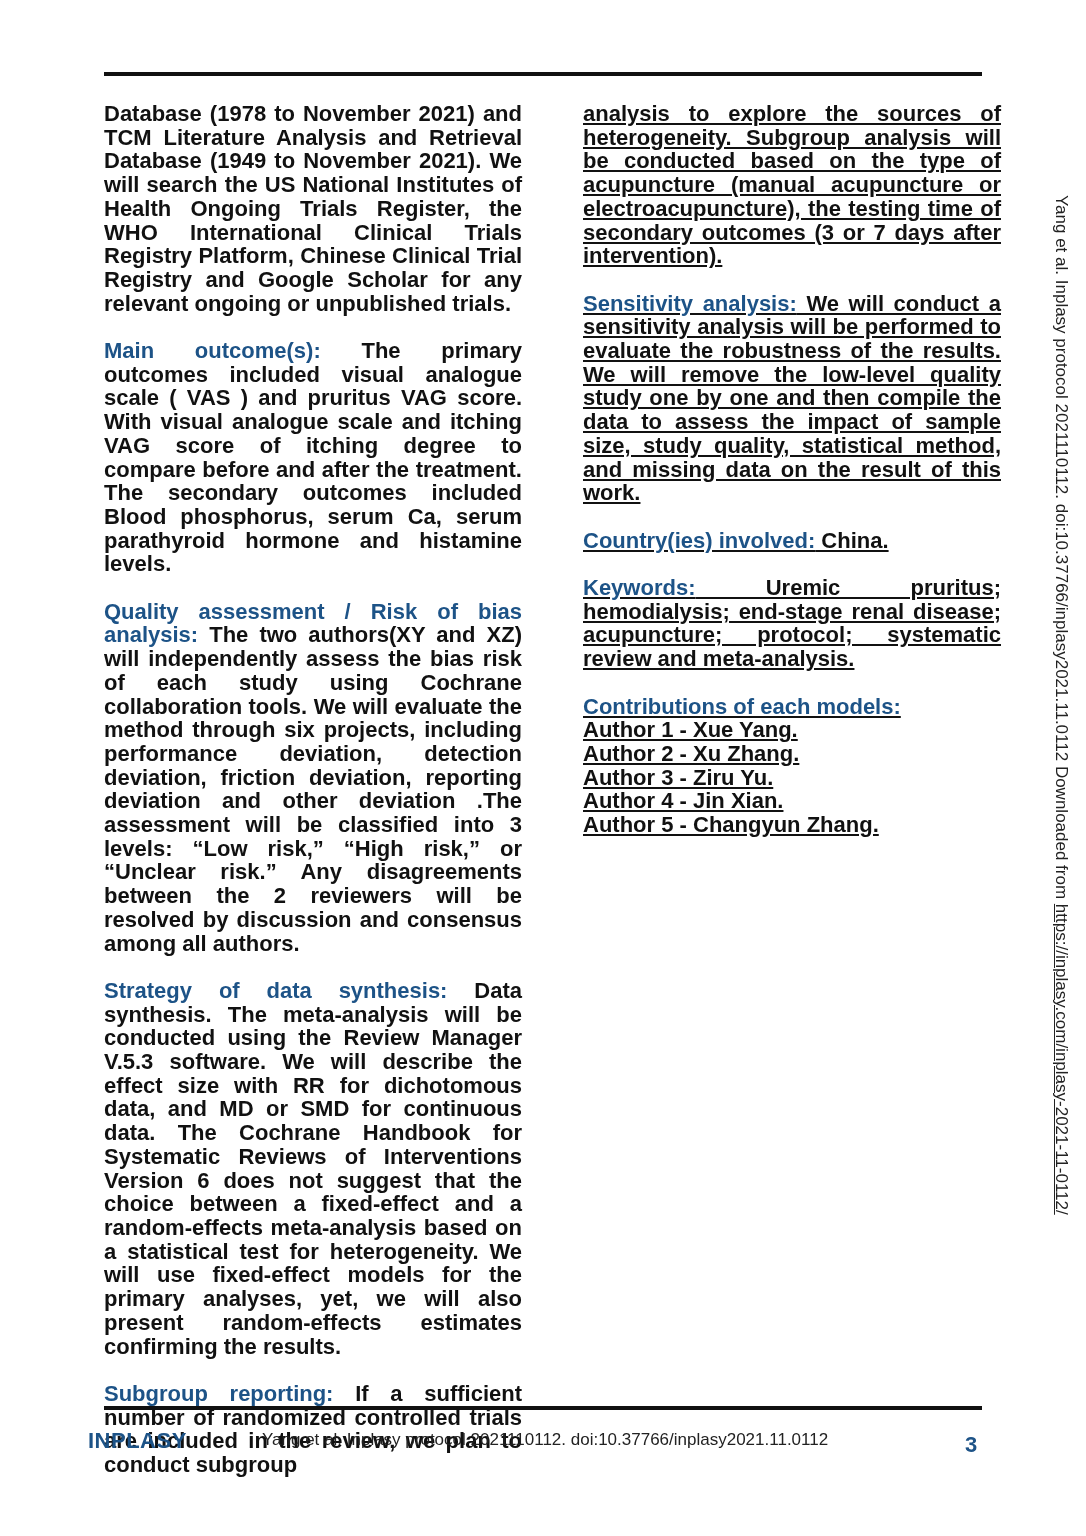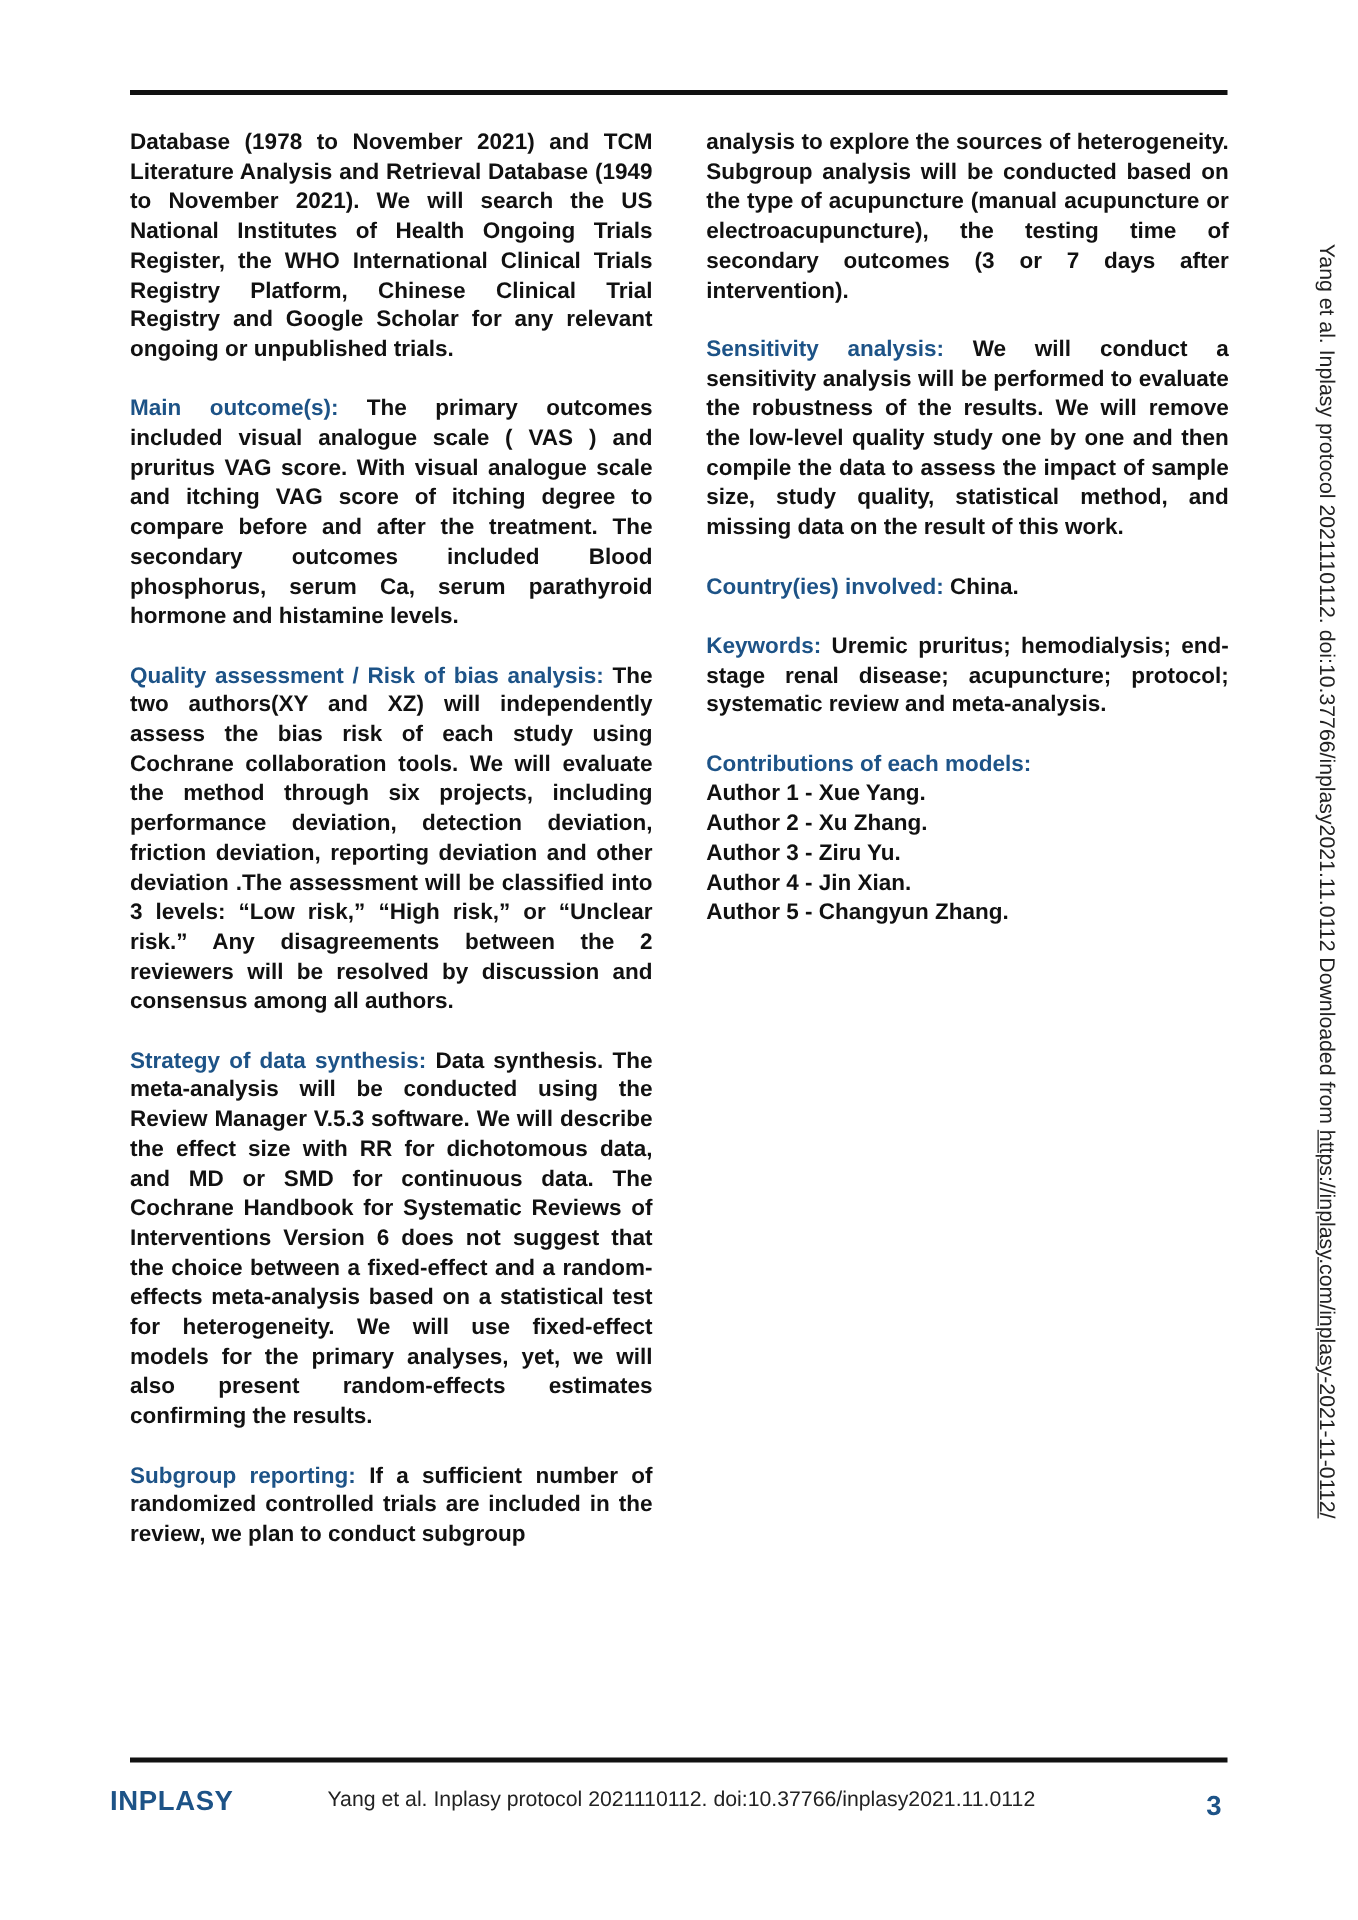--- a/index.html
+++ b/index.html
@@ -1,24 +1,24 @@
 <!DOCTYPE html>
 <html><head>
   <meta charset="utf-8">
   <style>
     html, body { margin: 0; padding: 0; background: #ffffff; }
     body { width: 1086px; height: 1536px; position: relative; overflow: hidden;
            font-family: "Liberation Sans", sans-serif; color: #111111; }
     .rule { position: absolute; left: 104px; width: 878px; height: 4px; background: #111111; }
     .rule.top { top: 72px; }
     .rule.bottom { top: 1406px; }
-    .col { position: absolute; top: 102px; width: 418px; font-size: 18px; line-height: 23.7px;
+    .col { position: absolute; top: 102px; width: 418px; font-size: 22px; line-height: 23.7px;
            font-weight: bold; text-align: justify; }
     .col.left { left: 104px; }
-    .col.right { left: 565px; }
+    .col.right { left: 583px; text-decoration: underline; }
     .col p { margin: 0 0 23.7px 0; }
     .head { color: #1d5387; }
     .authors { margin: 0; }
     .authors div { text-align: left; }
     .side { position: absolute; left: 1048px; top: 195px; width: 1130px; height: 26px;
             transform-origin: 0 0; transform: rotate(90deg) translateY(-26px);
             font-size: 17px; color: #222; white-space: nowrap; line-height: 26px; }
     .side a { color: #222; text-decoration: underline; }
     .footer-brand { position: absolute; left: 88px; top: 1428px; font-size: 22px; font-weight: bold;
                     color: #1d5387; letter-spacing: 0.5px; }

